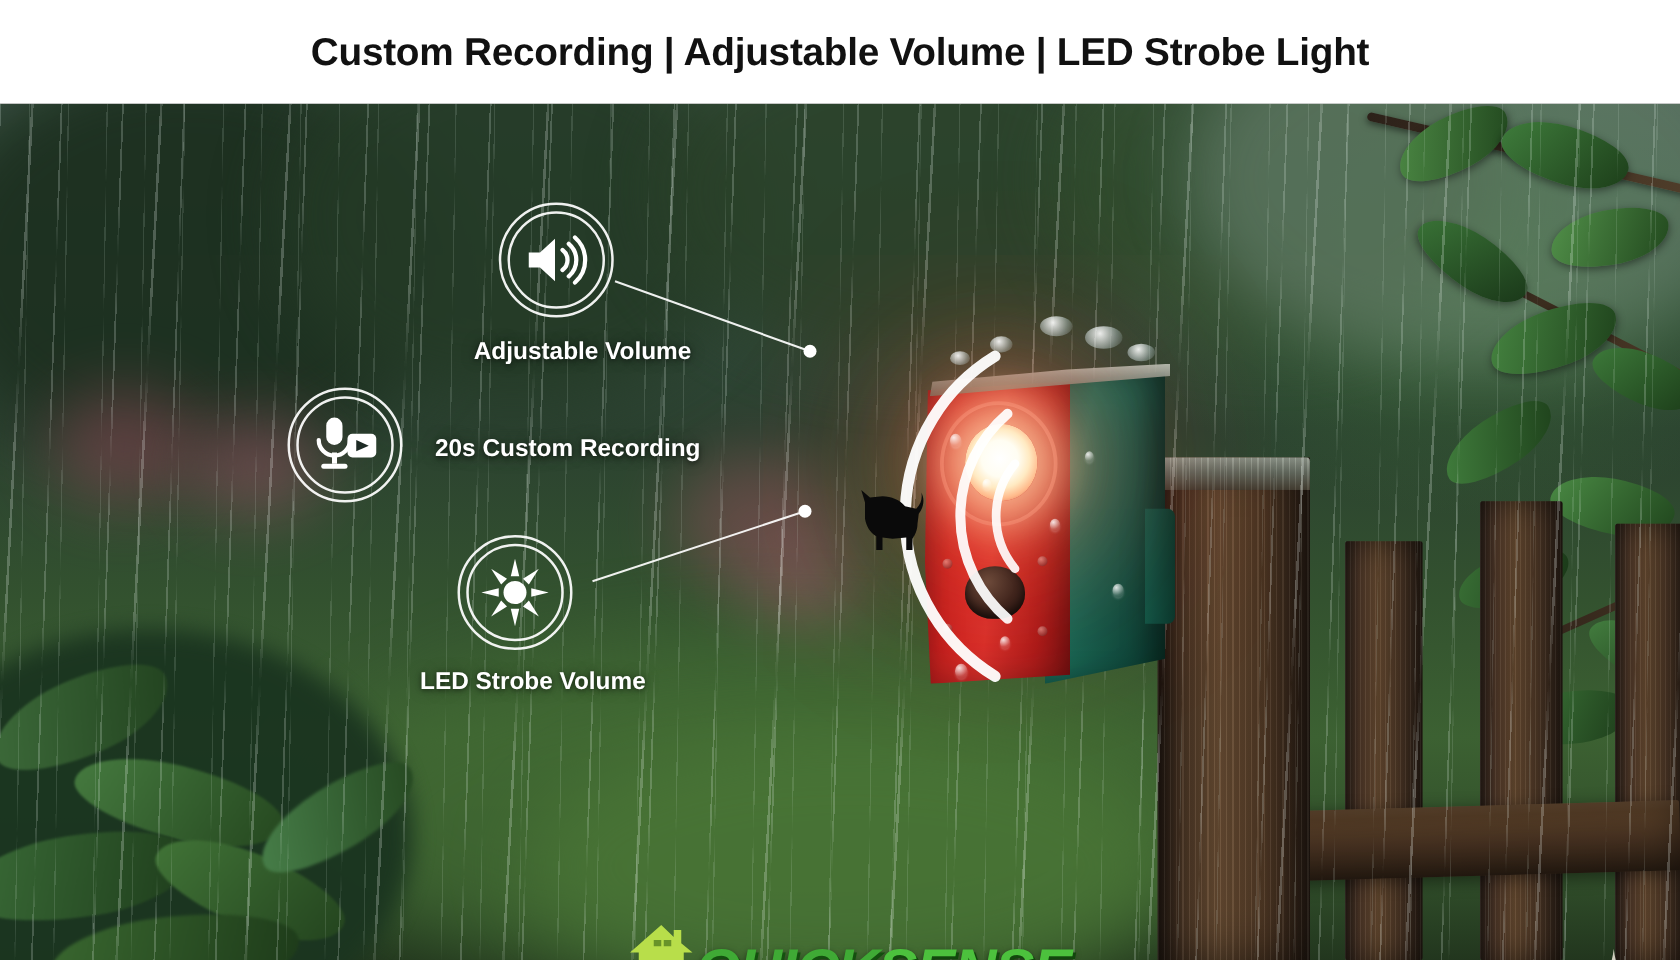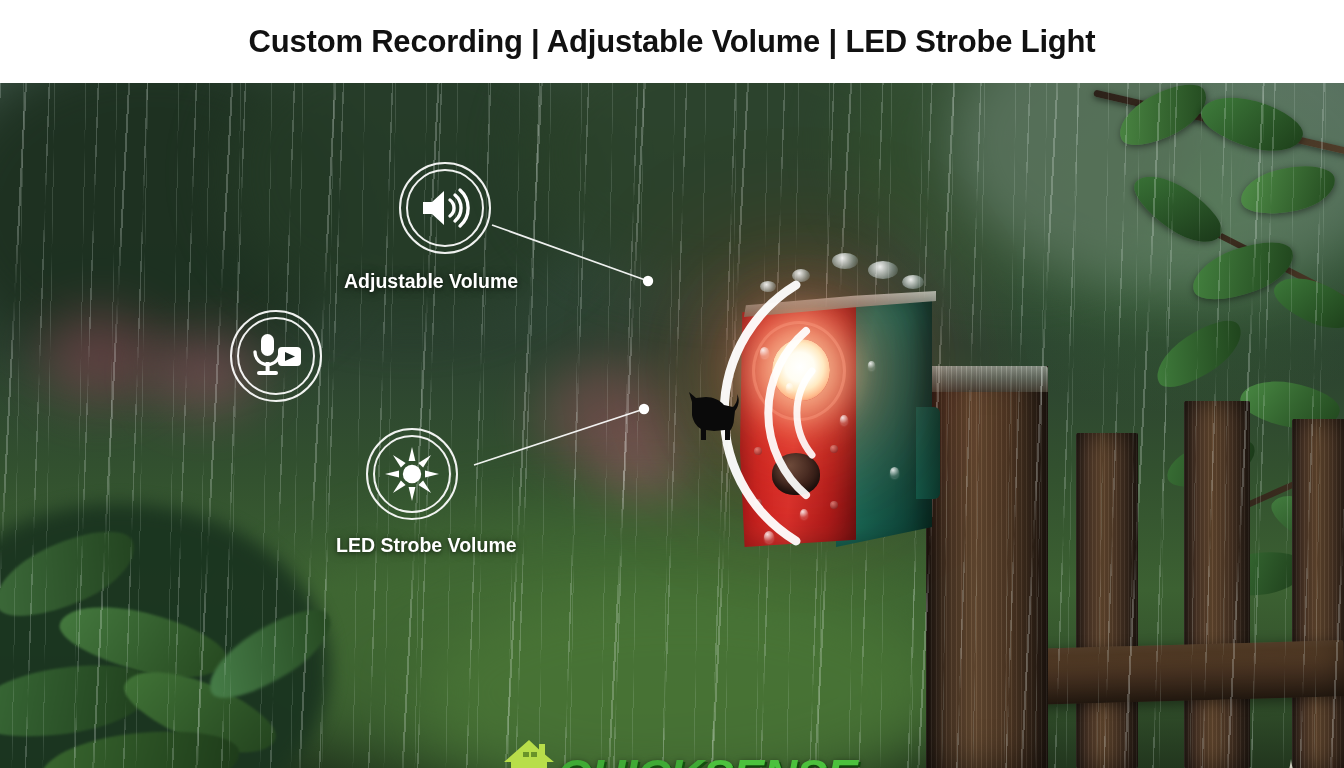--- a/index.html
+++ b/index.html
@@ -322,34 +322,35 @@
       <div class="ring-inner"></div>
       <svg width="52" height="46" viewBox="0 0 52 46">
         <path fill="#ffffff" d="M4 17 H13 L25 6 V40 L13 29 H4 Z"></path>
         <g fill="none" stroke="#ffffff" stroke-width="3.4" stroke-linecap="round">
           <path d="M31 15 A 10 10 0 0 1 31 31"></path>
           <path d="M36 10 A 17 17 0 0 1 36 36"></path>
           <path d="M41 5 A 24 24 0 0 1 41 41"></path>
         </g>
       </svg>
     </div>
-    <div class="callout-label" style="left:344px; top:187px;">Adjustable Volume</div>
+    <div class="callout-label" style="left:379px; top:187px;">Adjustable Volume</div>
 
     <div class="callout-icon" style="left:230px; top:227px; width:92px; height:92px;">
       <div class="ring-outer"></div>
       <div class="ring-inner"></div>
       <svg width="56" height="50" viewBox="0 0 56 50">
         <rect x="13" y="3" width="13" height="22" rx="6.5" fill="#ffffff"></rect>
         <path d="M7 21 A 12.5 12.5 0 0 0 32 21" fill="none" stroke="#ffffff" stroke-width="3.4" stroke-linecap="round"></path>
         <rect x="17.6" y="31" width="4" height="9" fill="#ffffff"></rect>
         <rect x="9" y="40" width="21" height="4" rx="2" fill="#ffffff"></rect>
         <rect x="30" y="16" width="23" height="19" rx="4" fill="#ffffff"></rect>
         <path d="M37 21 L47 25.5 L37 30 Z" fill="#1d2a24"></path>
       </svg>
     </div>
+    <div class="callout-label" style="left:348px; top:265px;">20s Custom Recording</div>
 
     <div class="callout-icon" style="left:366px; top:345px; width:92px; height:92px;">
       <div class="ring-outer"></div>
       <div class="ring-inner"></div>
       <svg width="54" height="54" viewBox="0 0 54 54">
         <circle cx="27" cy="27" r="9.2" fill="#ffffff"></circle>
         <g fill="#ffffff">
           <path d="M27 0 L30.4 14 L23.6 14 Z"></path>
           <path d="M27 54 L30.4 40 L23.6 40 Z"></path>
           <path d="M0 27 L14 23.6 L14 30.4 Z"></path>

